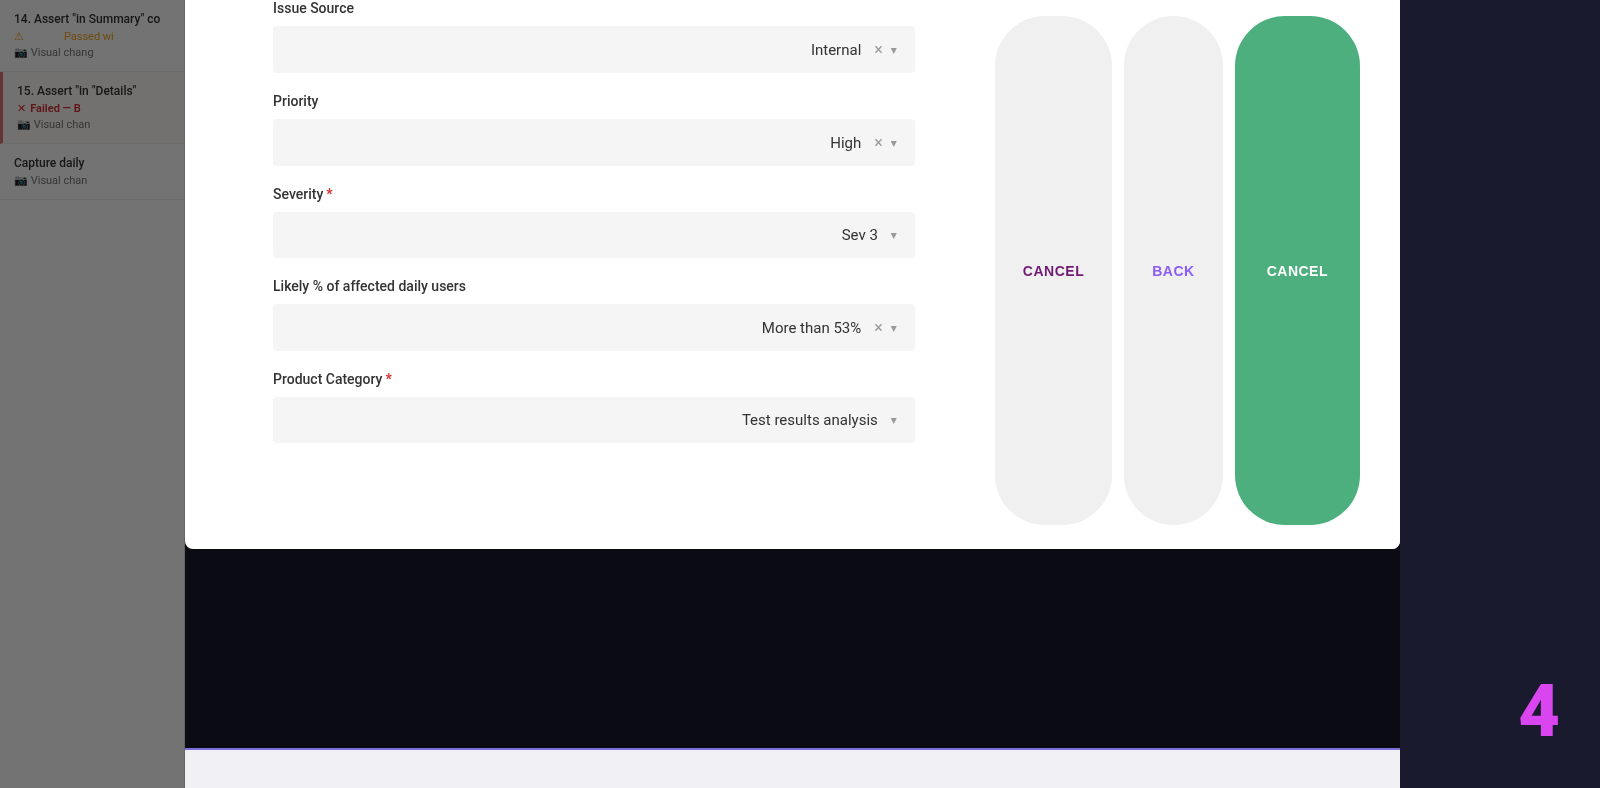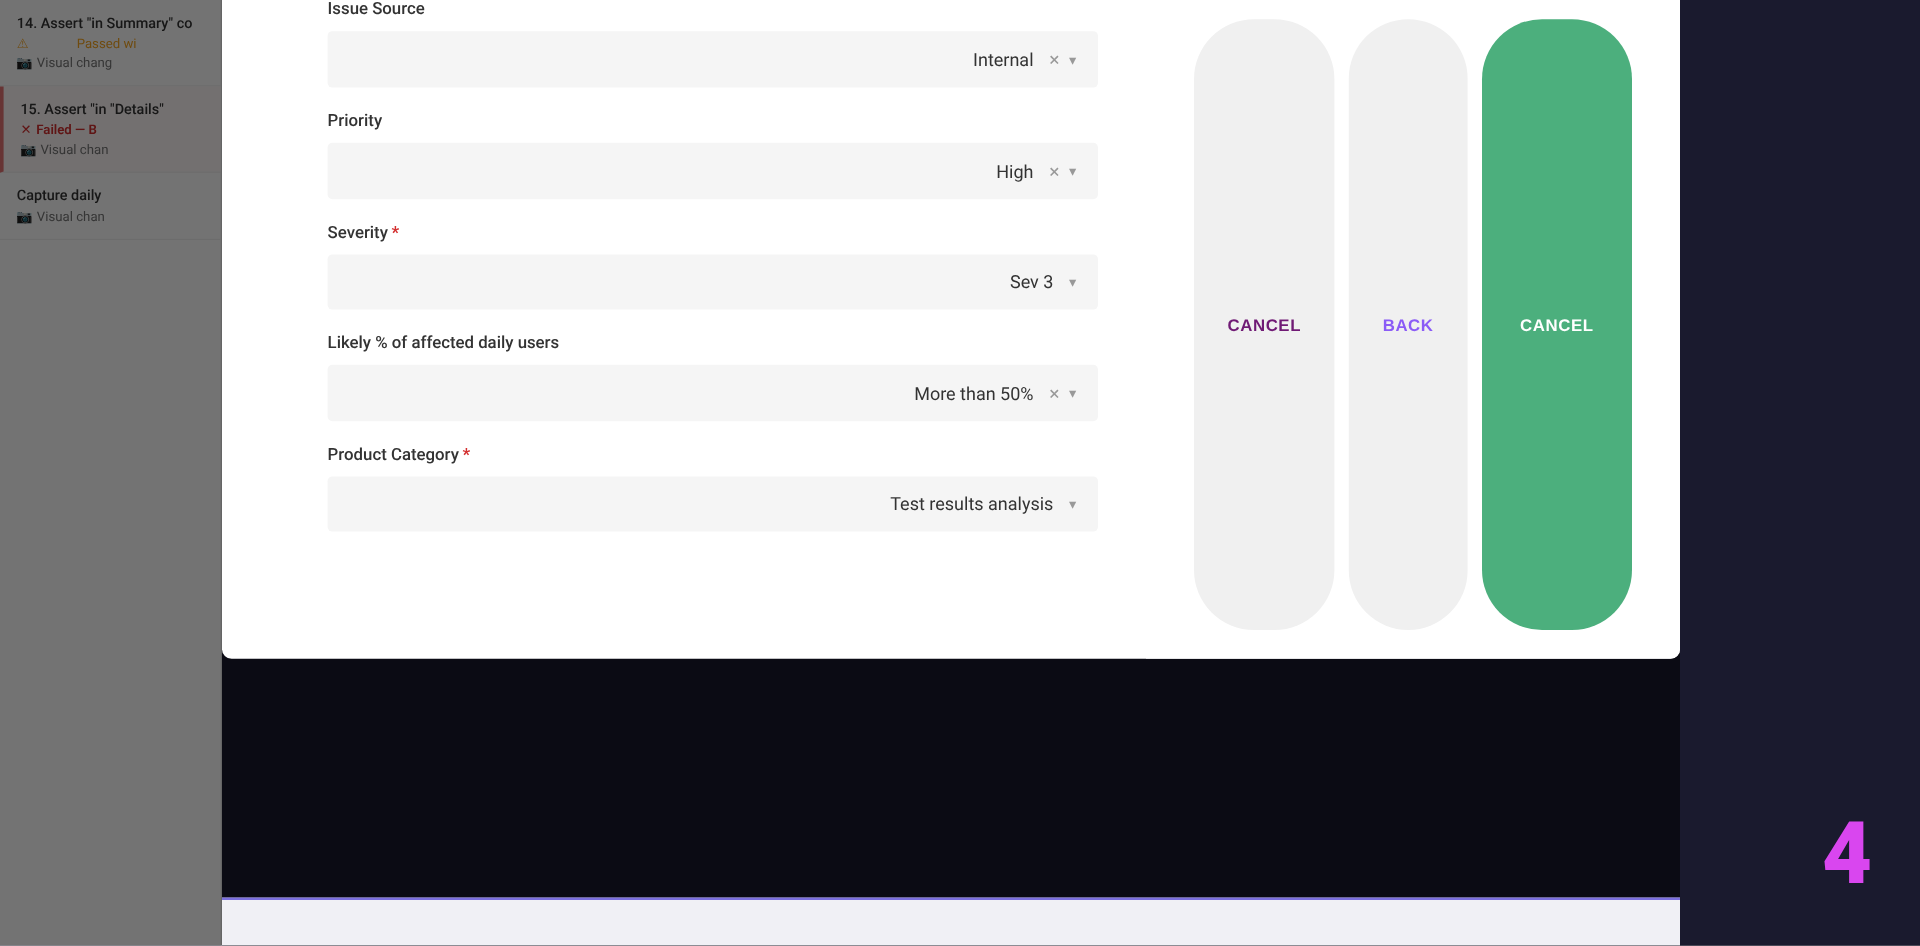--- a/index.html
+++ b/index.html
@@ -296,21 +296,21 @@
         <span>Sev 3</span>
         <div class="select-field-actions">
           <span class="select-arrow">▾</span>
         </div>
       </div>
     </div>
 
     <div class="form-section">
       <div class="form-label">Likely % of affected daily users</div>
       <div class="select-field">
-        <span>More than 50%</span>
+        <span>More than 53%</span>
         <div class="select-field-actions">
           <span class="select-clear">×</span>
           <span class="select-arrow">▾</span>
         </div>
       </div>
     </div>
 
     <div class="form-section">
       <div class="form-label">
         <span>Product Category</span>

